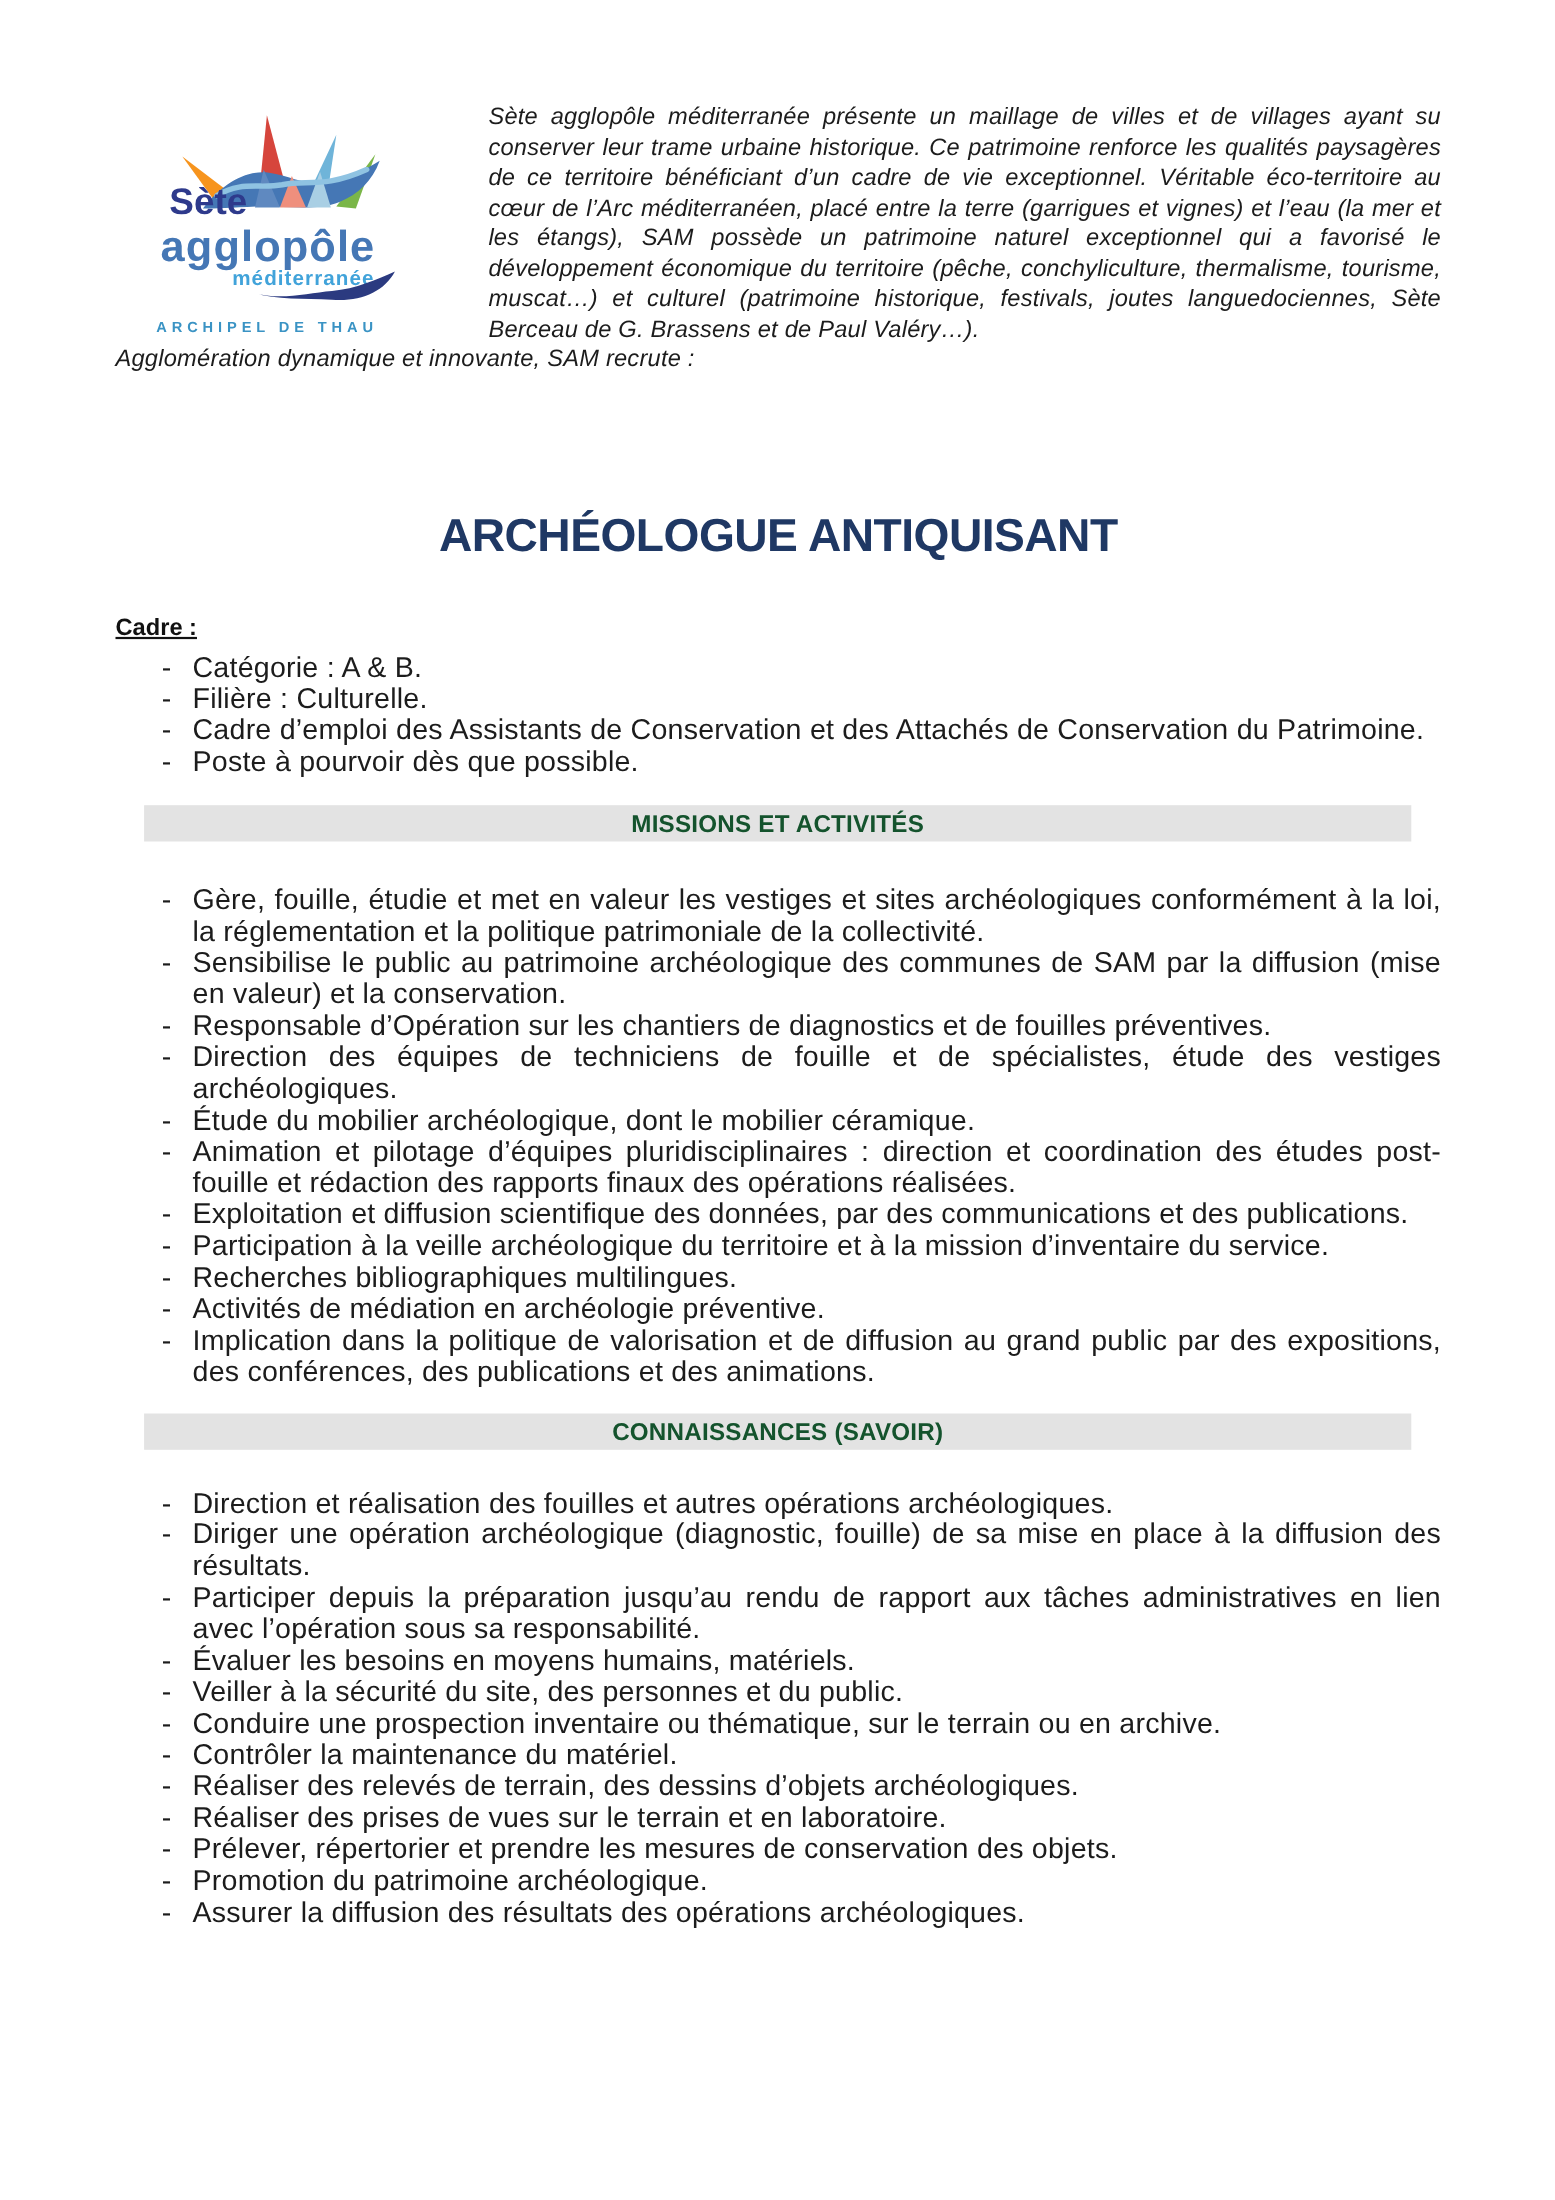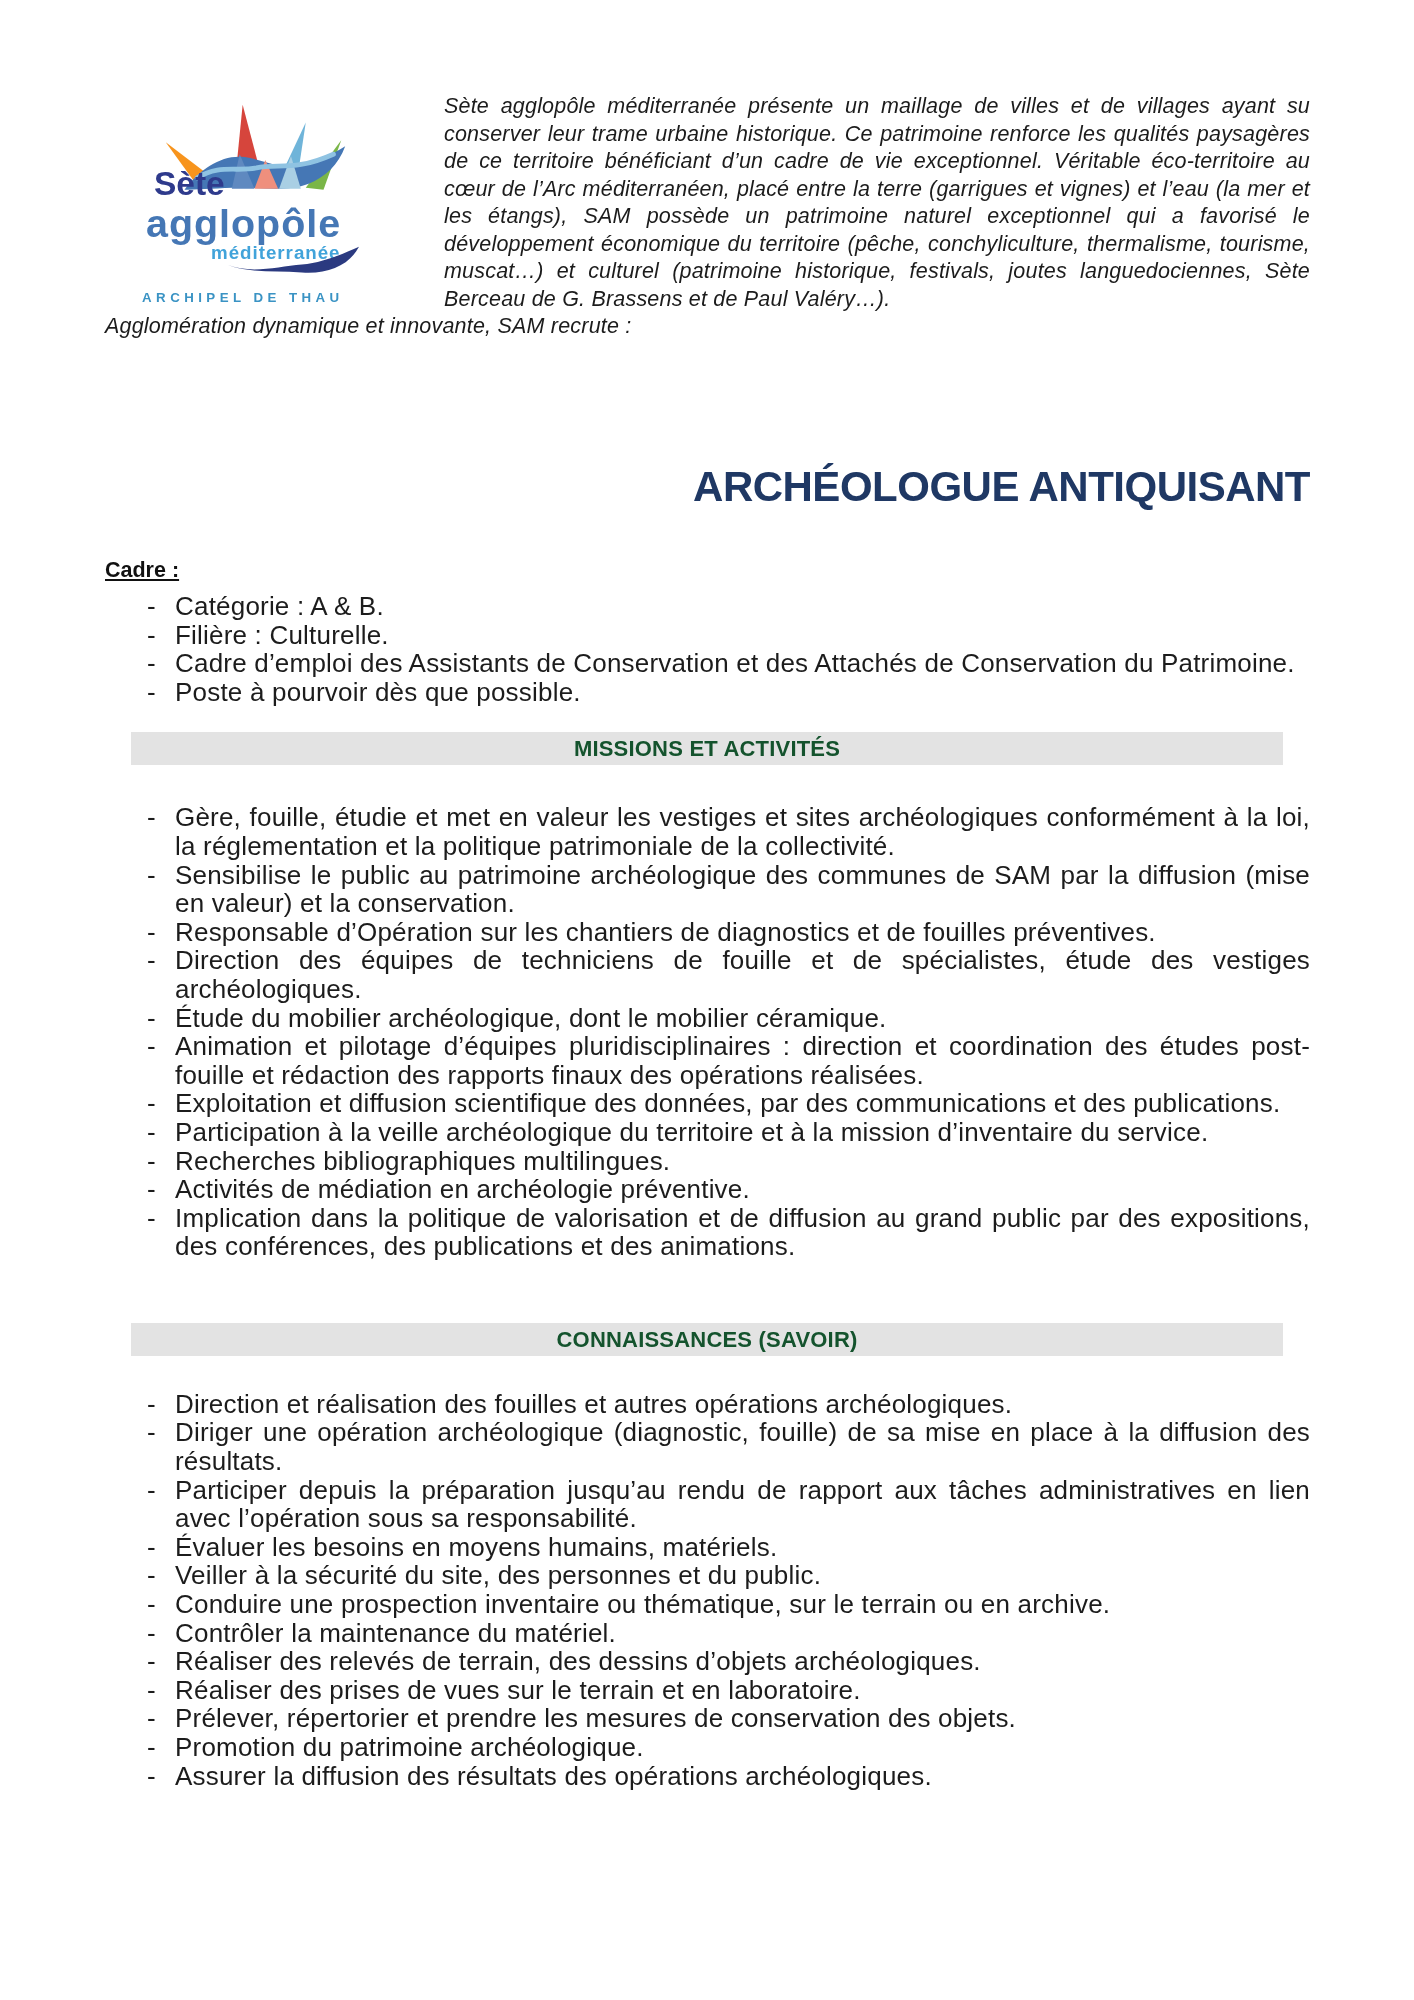--- a/index.html
+++ b/index.html
@@ -33,21 +33,21 @@
   .recruit-line {
     margin:0;
     font-size:21.5px;
     line-height:27.5px;
     font-style:italic;
     letter-spacing:0.2px;
   }
   
   .job-title {
     margin:18px 0 0 0;
-    text-align:right;
+    text-align:center;
     color:#1F3864;
     font-size:42px;
     line-height:48px;
     font-weight:bold;
     letter-spacing:-0.5px;
   }
   
   .profil-heading {
     margin:46px 0 0 0;
     font-size:21.5px;
@@ -80,21 +80,21 @@
     margin:26px 27px 0 26px;
     height:33px;
     line-height:33px;
     background:#E3E3E3;
     text-align:center;
     color:#14532d;
     font-size:22px;
     font-weight:bold;
     letter-spacing:0.2px;
   }
-  .section-bar.second { margin-top:62px; }
+  .section-bar.second { margin-top:24px; }
   ul.doc-list.section-items { margin-top:38px; }
   ul.doc-list.section-items.second { margin-top:34px; }
 </style>
 </head>
 <body>
 
 <div class="page">
 
   <div class="intro-block">
 

